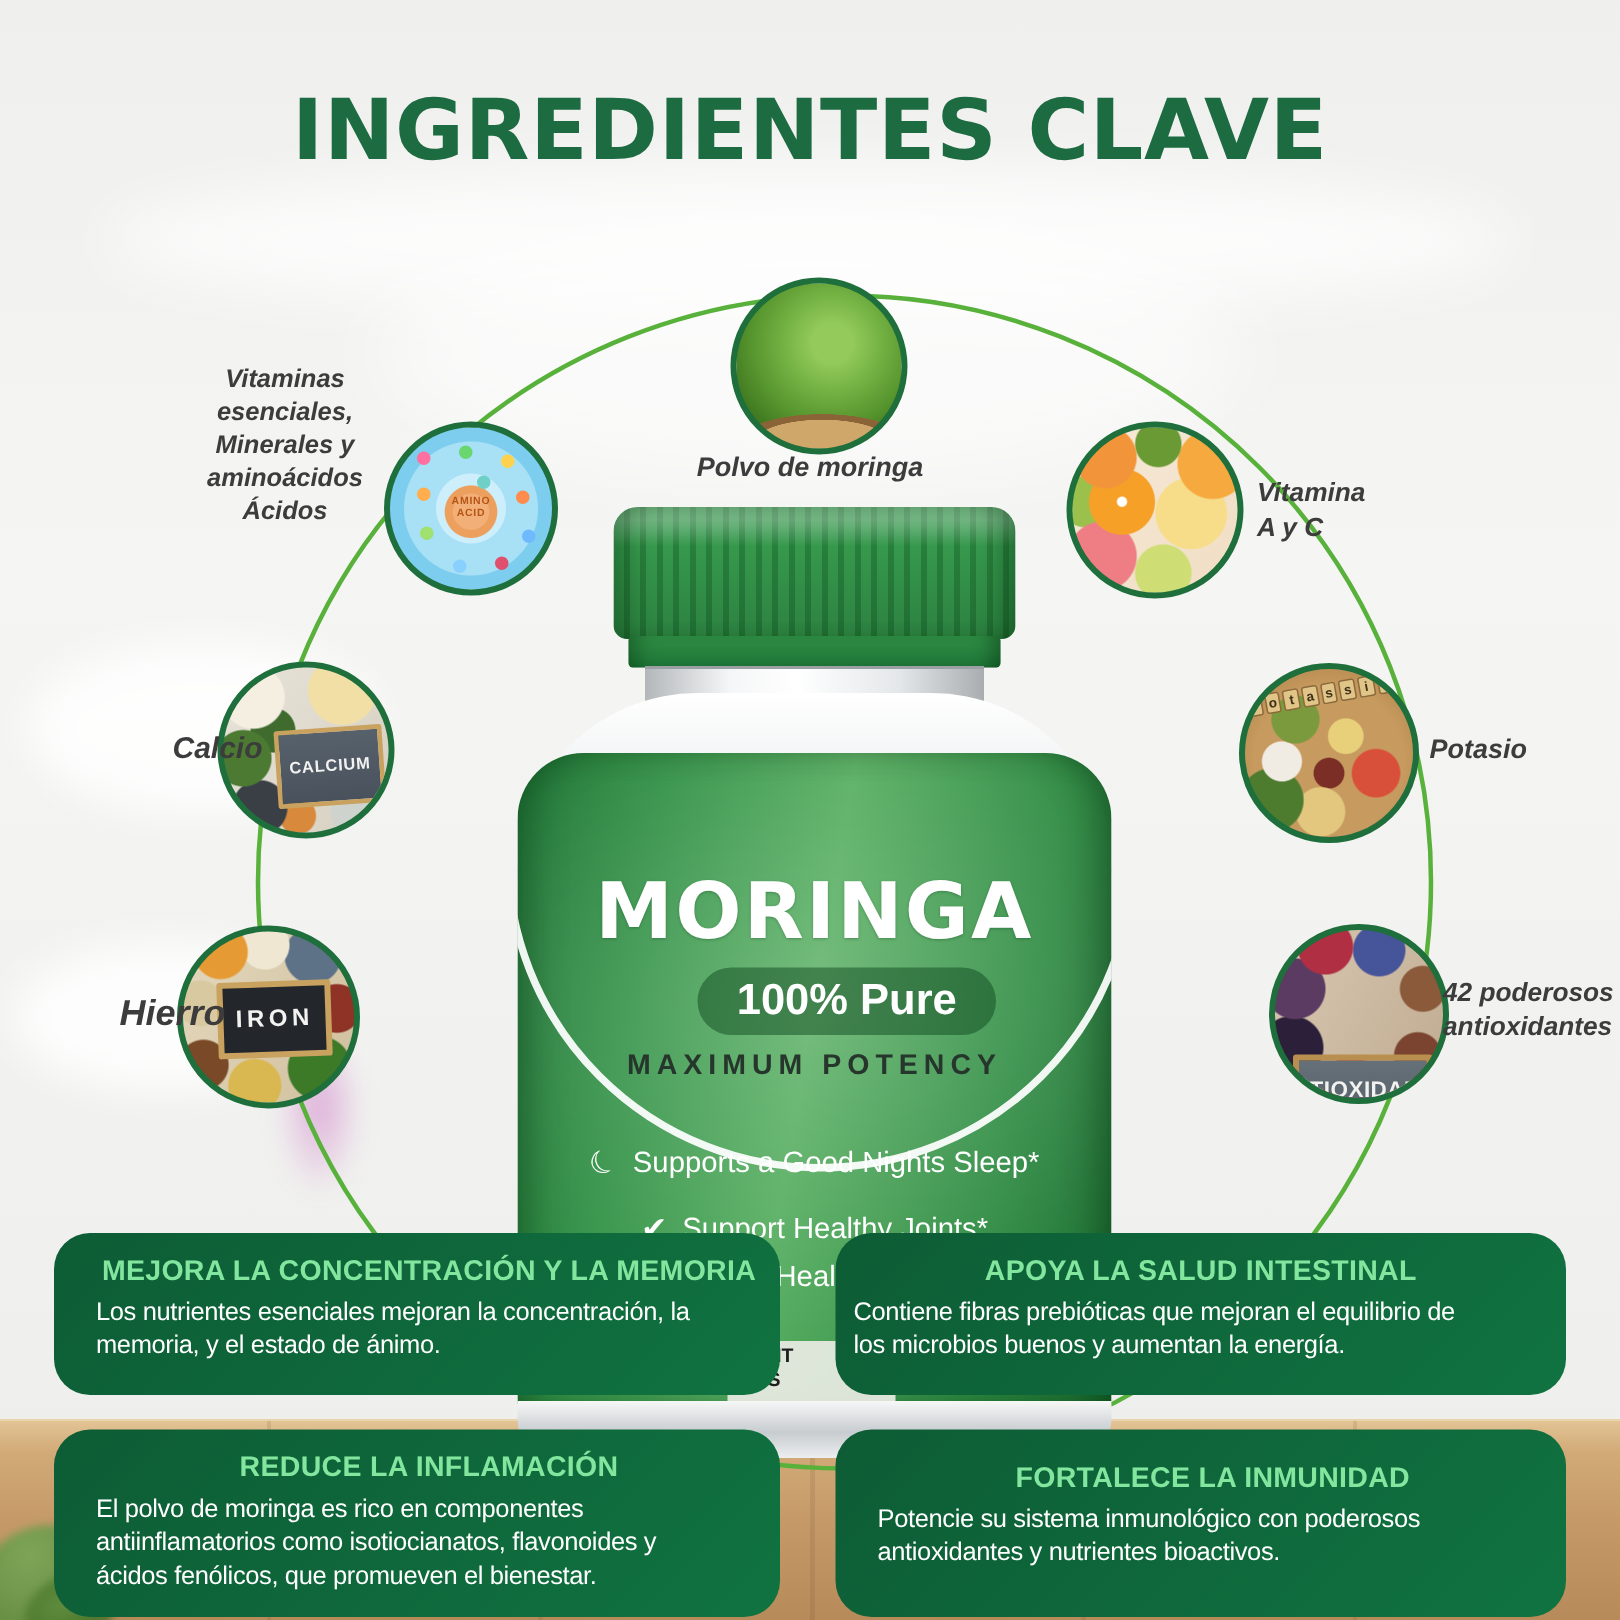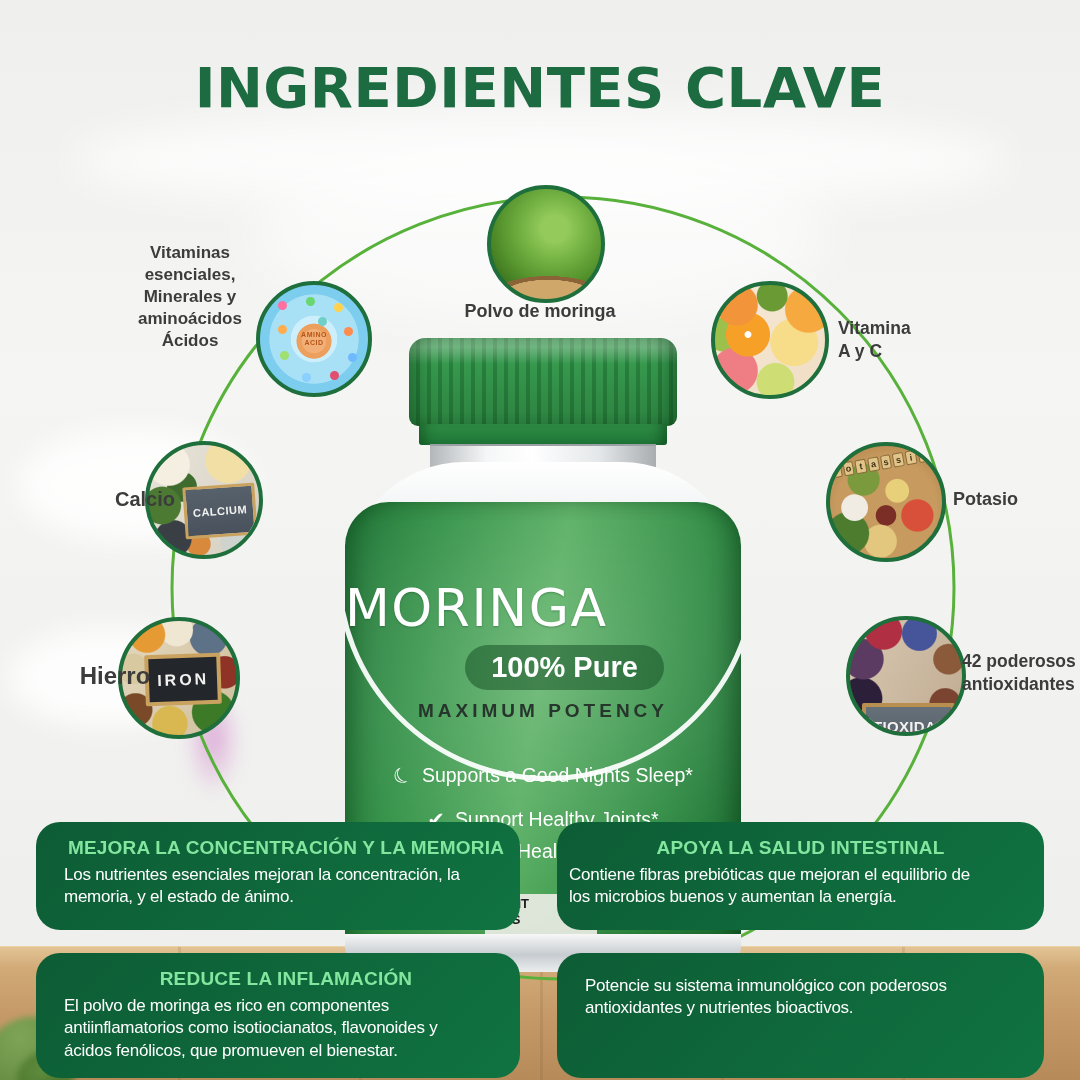--- a/index.html
+++ b/index.html
@@ -21,21 +21,21 @@
   .leaf{position:absolute;z-index:1;}
   .leaf1{left:-16px;top:1014px;width:84px;height:94px;background:radial-gradient(ellipse at 32% 30%,#7aa757,#49792f);border-radius:60% 40% 55% 45%;filter:blur(3px);transform:rotate(24deg);opacity:.92;}
   .leaf2{left:16px;top:1050px;width:64px;height:46px;background:radial-gradient(ellipse at 40% 40%,#5d8c3c,#39611f);border-radius:55% 45% 60% 40%;filter:blur(3px);transform:rotate(-18deg);opacity:.85;}
   
   .title{position:absolute;left:0;right:0;top:55px;text-align:center;z-index:2;
     font-family:"DejaVu Sans","Liberation Sans",sans-serif;font-weight:bold;font-size:56px;letter-spacing:.5px;color:#1d6b40;}
   
   .ringsvg{position:absolute;left:0;top:0;z-index:1;}
   
   .bubble{position:absolute;border-radius:50%;border:4px solid #1e6f3c;overflow:hidden;z-index:2;background:#fff;}
-  .ing-label{position:absolute;z-index:2;font-weight:bold;color:#3c3c3c;font-size:17px;line-height:1.3;white-space:pre-line;}
+  .ing-label{position:absolute;z-index:2;font-weight:bold;font-style:italic;color:#3c3c3c;font-size:17px;line-height:1.3;white-space:pre-line;}
   .lbl-center{text-align:center;}
   .board{position:absolute;display:flex;align-items:center;justify-content:center;color:#f2f2f0;font-weight:bold;font-style:normal;}
   
   .ph-powder{background:
     radial-gradient(ellipse 75% 26% at 52% 97%,#cfa76b 0 55%,#8a6436 56% 68%,transparent 69%),
     radial-gradient(circle at 58% 36%,#93ca5b 0 14%,#74b244 34%,#55932d 58%,#3a711d 80%,#2a5513 100%);}
   .ph-cell{background:
     radial-gradient(circle at 50% 52%,#f2b078 0 15%,#eda05e 16% 22%,transparent 23%),
     radial-gradient(circle at 50% 50%,#cdeffc 0 30%,#a8e0f6 31% 58%,#7ccdee 59% 74%,#b9e8f8 75% 86%,#8ed4ef 87% 100%);}
   .cell-dots{position:absolute;left:18px;top:16px;width:9px;height:9px;border-radius:50%;background:#ff6fa0;
@@ -103,21 +103,21 @@
     box-shadow:inset 16px 0 18px -8px rgba(0,40,10,.35),inset -16px 0 18px -8px rgba(0,40,10,.4);}
   .cap-lip{position:absolute;left:419px;top:424px;width:248px;height:21px;background:linear-gradient(180deg,#2f8d45,#1e7536);border-radius:3px;box-shadow:inset 14px 0 12px -8px rgba(0,40,10,.35),inset -14px 0 12px -8px rgba(0,40,10,.4);}
   .neck{position:absolute;left:430px;top:444px;width:226px;height:64px;background:linear-gradient(90deg,#b3b7ba,#f5f6f7 25%,#ffffff 45%,#e4e7e9 75%,#a9adb0);border-top:2px solid #9aa0a3;}
   .shoulder{position:absolute;left:345px;top:462px;width:396px;height:120px;border-radius:200px 200px 0 0;background:linear-gradient(180deg,#ffffff 0%,#eef0f1 55%,#dadde0 100%);}
   .body-label{position:absolute;left:345px;top:502px;width:396px;height:434px;border-radius:44px 44px 0 0;overflow:hidden;
     background:
       radial-gradient(ellipse 140% 90% at 50% 38%,rgba(255,255,255,.18),transparent 60%),
       linear-gradient(100deg,#1c7434,#339247 22%,#57ae61 48%,#2f8c43 78%,#196b2f);
     box-shadow:inset 16px 0 26px -10px rgba(0,40,10,.4),inset -16px 0 26px -10px rgba(0,40,10,.45);}
   .label-ring{position:absolute;left:-9px;top:-143px;width:412px;height:412px;border:5px solid rgba(255,255,255,.93);border-radius:50%;}
-  .brand{position:absolute;left:0;right:0;top:76px;color:#fff;font-weight:normal;font-size:52px;letter-spacing:1.5px;font-family:"DejaVu Sans","Liberation Sans",sans-serif;text-shadow:0 1px 2px rgba(0,50,15,.3);}
+  .brand{position:absolute;left:0;right:0;top:76px;text-align:center;color:#fff;font-weight:bold;font-size:52px;letter-spacing:1.5px;font-family:"DejaVu Sans","Liberation Sans",sans-serif;text-shadow:0 1px 2px rgba(0,50,15,.3);}
   .pure-wrap{position:absolute;left:0;right:0;top:143px;text-align:center;margin-left:43px;}
   .pure-pill{display:inline-block;background:rgba(16,74,32,.5);border-radius:999px;padding:6px 26px;color:#fff;font-weight:bold;font-size:29px;}
   .potency{position:absolute;left:0;right:0;top:198px;text-align:center;color:#26362c;font-weight:bold;font-size:19px;letter-spacing:4px;}
   .benefit{position:absolute;left:0;right:0;display:flex;justify-content:center;align-items:center;gap:10px;color:#fff;font-size:19.5px;}
   .benefit .bicon{font-size:21px;line-height:1;}
   .moon{display:inline-block;transform:rotate(-28deg);}
   .benefit-partial{position:absolute;left:172px;top:338px;color:#fff;font-size:19.5px;}
   .label-frag{position:absolute;left:140px;top:392px;width:112px;height:46px;background:rgba(233,236,228,.92);border-radius:4px;padding:2px 0 0 18px;box-sizing:border-box;color:#1d1d1d;font-weight:bold;font-size:13px;line-height:1.25;white-space:pre-line;}
   .bottle-band{position:absolute;left:345px;top:934px;width:396px;height:38px;border-radius:0 0 26px 26px;background:linear-gradient(180deg,#f7f7f7,#c7ccd0 55%,#eceeef);}
   
@@ -235,17 +235,18 @@
     <div class="card-b">Contiene fibras prebióticas que mejoran el equilibrio de
 los microbios buenos y aumentan la energía.</div>
   </div>
   <div class="card card3">
     <div class="card-h">REDUCE LA INFLAMACIÓN</div>
     <div class="card-b">El polvo de moringa es rico en componentes
 antiinflamatorios como isotiocianatos, flavonoides y
 ácidos fenólicos, que promueven el bienestar.</div>
   </div>
   <div class="card card4">
+    <div class="card-h">FORTALECE LA INMUNIDAD</div>
     <div class="card-b">Potencie su sistema inmunológico con poderosos
 antioxidantes y nutrientes bioactivos.</div>
   </div>
 
 </div>
 
 </body></html>

